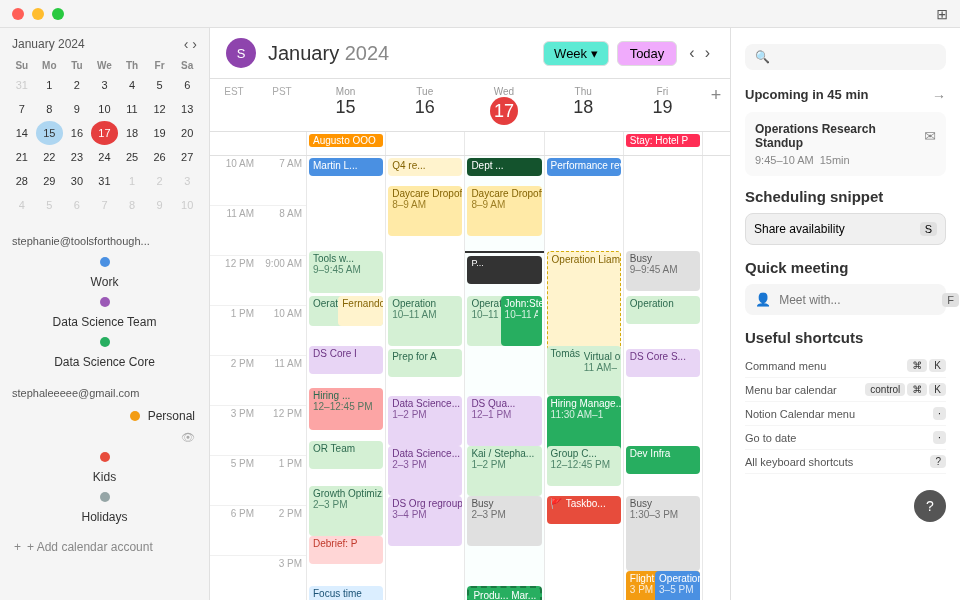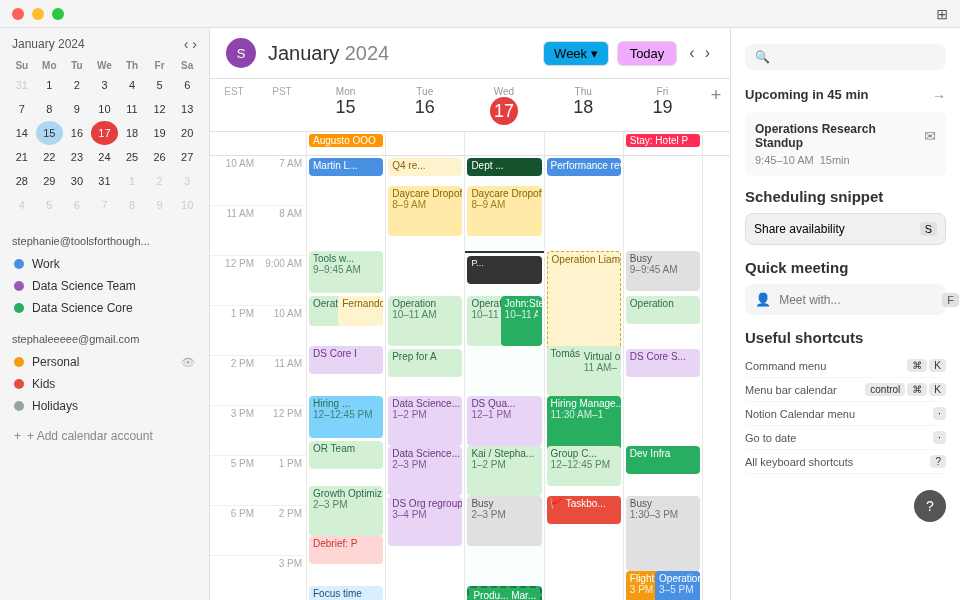--- a/index.html
+++ b/index.html
@@ -12,39 +12,39 @@
     .mini-cal-nav button { background: none; border: none; cursor: pointer; color: #555; font-size: 14px; }
     .mini-cal { width: 100%; border-collapse: collapse; margin-bottom: 12px; }
     .mini-cal th { text-align: center; font-size: 10px; color: #888; padding: 2px; }
     .mini-cal td { text-align: center; font-size: 11px; padding: 2px 0; cursor: pointer; color: #333; border-radius: 50%; width: 24px; height: 24px; }
     .mini-cal td.today { background: #e53e3e; color: white; border-radius: 50%; }
     .mini-cal td.selected { background: #aed6f1; border-radius: 50%; }
     .mini-cal td.other-month { color: #ccc; }
 
     .sidebar-section { margin-bottom: 8px; }
     .account-email { font-size: 11px; color: #555; padding: 6px 4px; margin-top: 8px; }
-    .calendar-item { display: flex; align-items: center; gap: 8px; padding: 4px 6px; border-radius: 6px; cursor: pointer; }
+    .calendar-item { display: flex; align-items: center; gap: 8px; padding: 4px 6px; border-radius: 6px; cursor: pointer; flex-direction: column; }
     .cal-dot { width: 10px; height: 10px; border-radius: 3px; flex-shrink: 0; }
     .cal-dot.blue { background: #4a90e2; border-radius: 50%; }
     .cal-dot.purple { background: #9b59b6; border-radius: 50%; }
     .cal-dot.green { background: #27ae60; border-radius: 50%; }
     .cal-dot.orange { background: #f39c12; border-radius: 50%; }
     .cal-dot.red { background: #e74c3c; border-radius: 50%; }
     .cal-dot.gray { background: #95a5a6; border-radius: 50%; }
     .cal-label { font-size: 12px; color: #333; }
     .second-email { font-size: 11px; color: #555; padding: 6px 4px; margin-top: 6px; }
     .cal-item-row { display: flex; align-items: flex-end; justify-content: space-between; }
     .cal-item-icon { color: #aaa; font-size: 11px; }
     .add-calendar { display: flex; align-items: center; gap: 6px; padding: 4px 6px; cursor: pointer; color: #888; font-size: 12px; margin-top: 4px; }
 
     
     .main-calendar { flex: 1; display: flex; flex-direction: column; overflow: hidden; background: white; }
     .cal-header { display: flex; align-items: center; justify-content: space-between; padding: 10px 16px; border-bottom: 1px solid #e0e0e0; background: white; }
     .header-controls { display: flex; align-items: center; gap: 8px; }
-    .week-btn { background: #0ea5e9; border: 1px solid #ddd; border-radius: 6px; padding: 4px 10px; cursor: pointer; display: flex; align-items: center; gap: 4px; font-size: 13px; }
+    .week-btn { background: #5eead4; border: 1px solid #ddd; border-radius: 6px; padding: 4px 10px; cursor: pointer; display: flex; align-items: center; gap: 4px; font-size: 13px; }
     .today-btn { background: #f0abfc; border: 1px solid #ddd; border-radius: 6px; padding: 4px 12px; cursor: pointer; font-size: 13px; }
     .nav-arrows { display: flex; gap: 2px; }
     .nav-arrow { background: none; border: none; cursor: pointer; font-size: 16px; color: #555; padding: 4px; }
     .avatar { width: 30px; height: 30px; border-radius: 50%; background: #8e44ad; color: white; display: flex; align-items: center; justify-content: center; font-size: 13px; overflow: hidden; }
     .day-headers { display: grid; grid-template-columns: 48px 48px 1fr 1fr 1fr 1fr 1fr 28px; border-bottom: 1px solid #e0e0e0; background: white; position: sticky; top: 0; z-index: 10; }
     .day-header { text-align: center; padding: 6px 2px; font-size: 11px; color: #888; }
     .day-header .day-num { font-size: 18px; font-weight: 400; color: #333; display: block; }
     .day-header.today .day-num { background: #e53e3e; color: white; border-radius: 50%; width: 32px; height: 32px; display: flex; align-items: center; justify-content: center; margin: 0 auto; }
     .day-header .day-name { font-size: 10px; color: #999; }
     .time-grid { display: grid; grid-template-columns: 48px 48px 1fr 1fr 1fr 1fr 1fr 28px; flex: 1; }
@@ -330,21 +330,21 @@
 
           </div>
 
           <div class="day-col" style="position:relative;">
             <div style="height:500px;position:relative;">
               <div class="event" style="top:2px;height:18px;background:#4a90e2;color:white;"><span class="event-title">Martin L...</span></div>
               <div class="event" style="top:95px;height:42px;background:#d4f0d4;color:#2d6a4f;"><span class="event-title">Tools w...</span><span class="event-time" style="display:block;">9–9:45 AM</span></div>
               <div class="event" style="top:140px;height:30px;background:#d4f0d4;color:#2d6a4f;"><span class="event-title">Oeration</span></div>
               <div class="event" style="top:140px;height:30px;background:#fff3cd;color:#856404;left:40%;"><span class="event-title">Fernando</span></div>
               <div class="event" style="top:190px;height:28px;background:#e8d5f5;color:#6c3483;"><span class="event-title">DS Core I</span></div>
-              <div class="event" style="top:240px;height:42px;background:#7dd3fc;color:#2d6a4f;"><span class="event-title">Hiring ...</span><span class="event-time" style="display:block;">12–12:45 PM</span></div>
+              <div class="event" style="top:232px;height:42px;background:#fca5a5;color:#2d6a4f;"><span class="event-title">Hiring ...</span><span class="event-time" style="display:block;">12–12:45 PM</span></div>
               <div class="event" style="top:285px;height:28px;background:#d4f0d4;color:#2d6a4f;"><span class="event-title">OR Team</span></div>
               <div class="event" style="top:330px;height:50px;background:#d4f0d4;color:#2d6a4f;"><span class="event-title">Growth Optimiz...</span><span class="event-time" style="display:block;">2–3 PM</span></div>
               <div class="event" style="top:380px;height:28px;background:#ffd6d6;color:#c0392b;"><span class="event-title">Debrief: P</span></div>
               <div class="event" style="top:430px;height:50px;background:#dbeeff;color:#1a5276;"><span class="event-title">Focus time</span><span class="event-time" style="display:block;">3:30–5 PM</span></div>
 
             </div>
           </div>
 
           <div class="day-col" style="position:relative;">
             <div style="height:500px;position:relative;">

